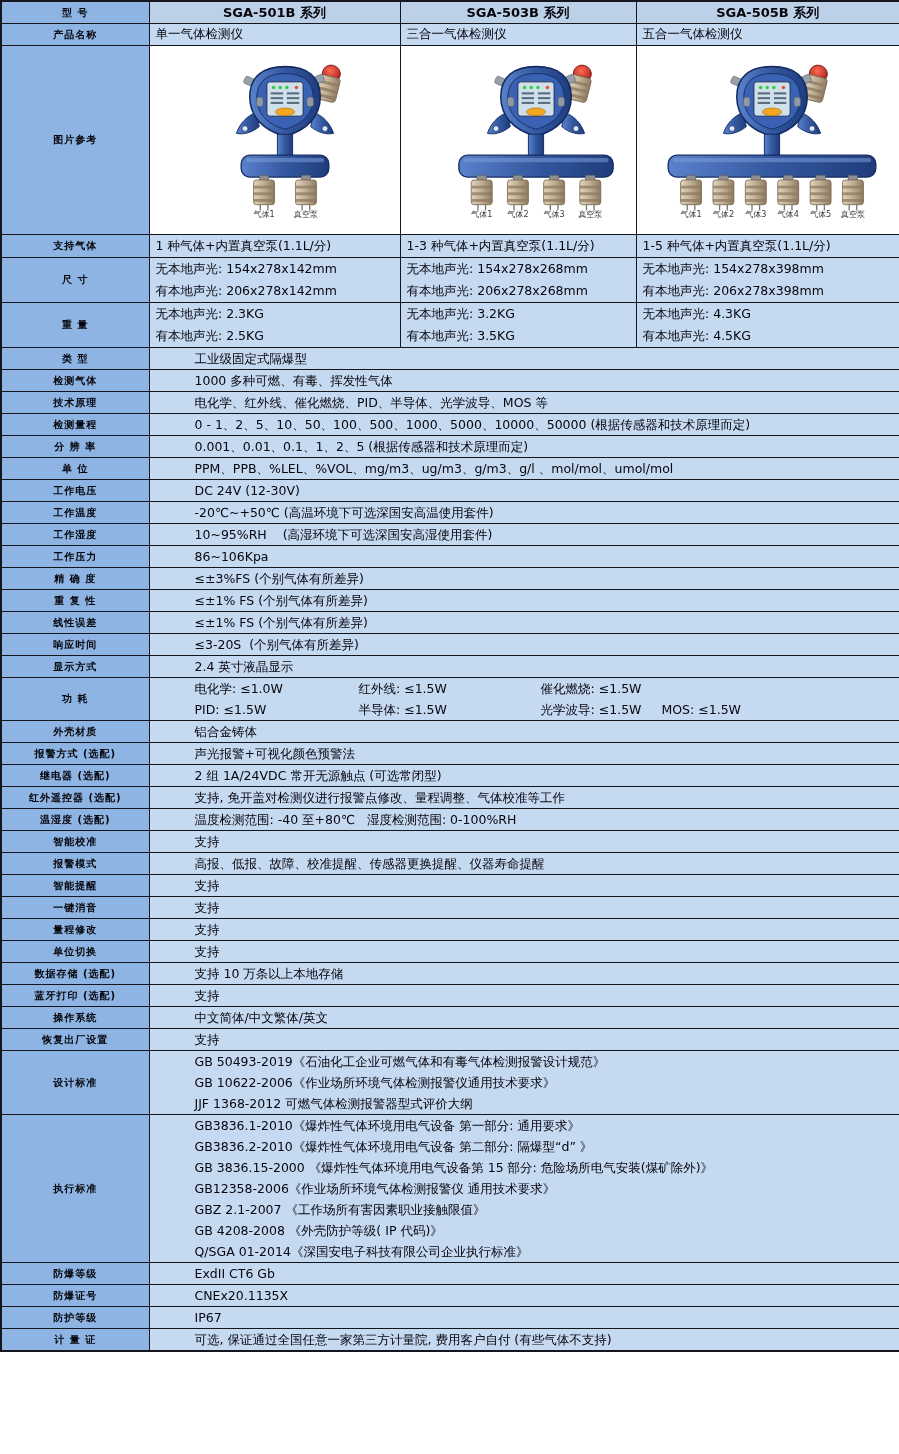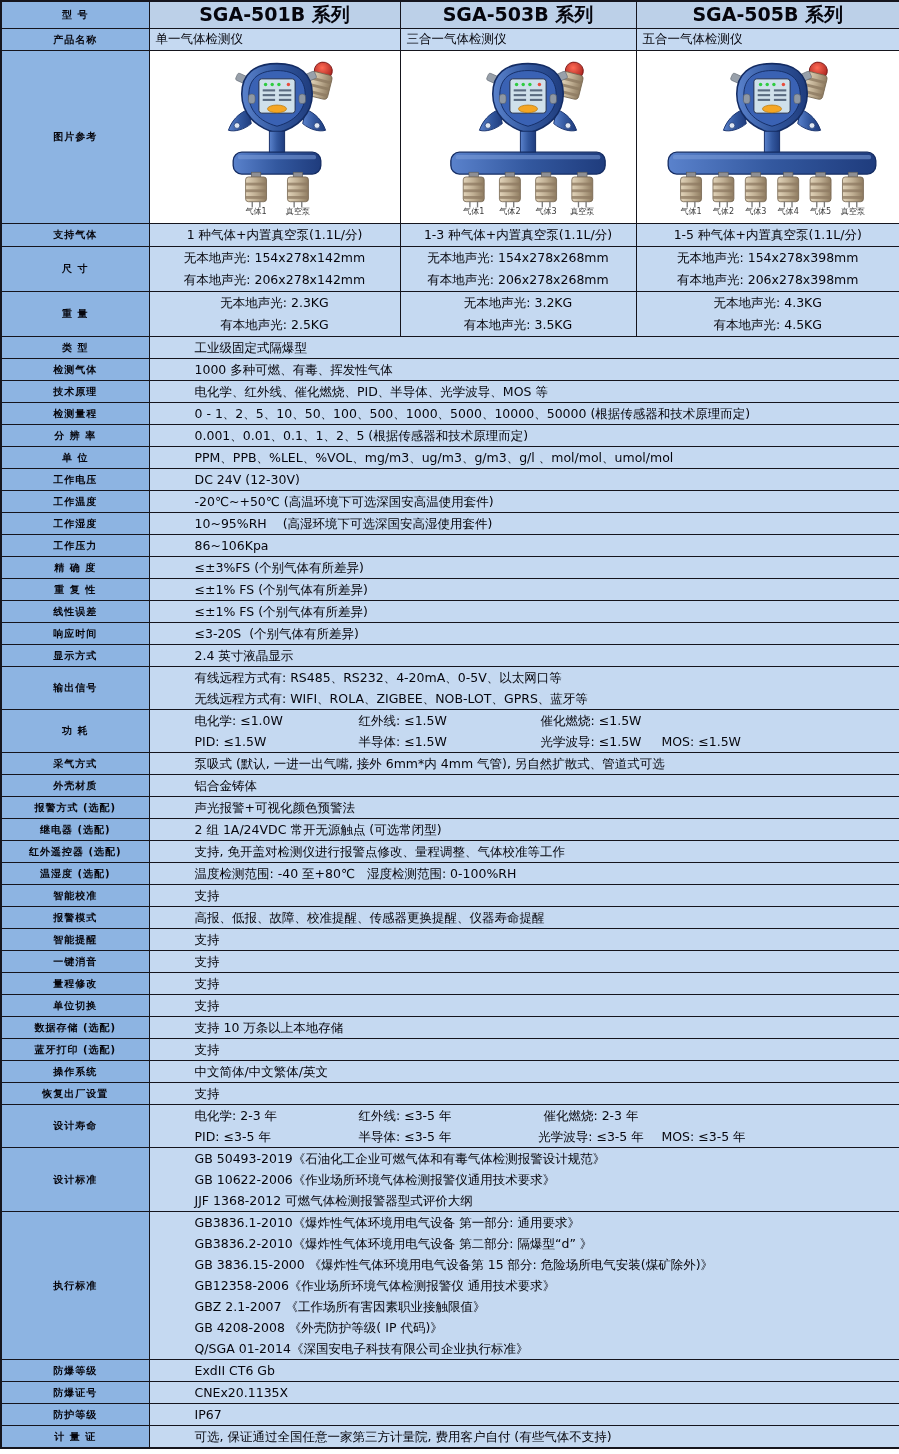--- a/index.html
+++ b/index.html
@@ -1,24 +1,24 @@
 <!DOCTYPE html>
 <html style="--label-bg: #8DB4E2; --model-bg: #BCD0E8; --cell-bg: #C5D9F1; --image-bg: #FFFFFF; --border: #15151D;"><head>
 <meta charset="utf-8">
 <style>
   html,body{margin:0;padding:0;background:#fff;}
   body{width:899px;font-family:"DejaVu Sans","Liberation Sans",sans-serif;-webkit-font-smoothing:none;}
   table.spec{border-collapse:collapse;width:899px;table-layout:fixed;border:2px solid var(--border,#15151d);}
   td{border:1px solid var(--border,#15151d);padding:0 6px;height:21px;font-size:12.5px;color:#06060d;overflow:hidden;vertical-align:middle;}
   td.lbl{background:var(--label-bg,#8DB4E2);font-weight:bold;text-align:center;font-size:10px;padding:0 2px;letter-spacing:1px;}
-  td.model{background:var(--model-bg,#BCD0E8);font-weight:bold;text-align:center;font-size:19px;}
+  td.model{background:var(--model-bg,#BCD0E8);font-weight:bold;text-align:center;font-size:13px;}
   td.pname{background:var(--cell-bg,#C5D9F1);text-align:left;}
-  td.cmp{background:var(--cell-bg,#C5D9F1);text-align:center;}
+  td.cmp{background:var(--cell-bg,#C5D9F1);text-align:left;}
   td.specv{background:var(--cell-bg,#C5D9F1);padding-left:45px;}
-  td.imgc{background:var(--image-bg,#FFFFFF);text-align:right;vertical-align:middle;height:164px;padding:4px;}
+  td.imgc{background:var(--image-bg,#FFFFFF);text-align:left;vertical-align:middle;height:164px;padding:12px;}
   .line{line-height:21px;white-space:pre-wrap;}
   td.cmp .line{line-height:22px;}
   .seg{display:inline-block;white-space:pre;}
   .seg0{width:121px;} .seg1{width:162px;margin-left:43px;} .seg2{width:141px;text-align:center;}
   svg text{font-family:"DejaVu Sans","Liberation Sans",sans-serif;}
 </style>
 </head>
 <body>
 
 <table class="spec">
@@ -443,40 +443,27 @@
           <div class="line">≤3-20S  (个别气体有所差异)</div>
         </td>
       </tr>
       <tr>
         <td class="lbl">显示方式</td>
         <td class="specv" colspan="3">
           <div class="line">2.4 英寸液晶显示</div>
         </td>
       </tr>
       <tr>
-        <td class="lbl">输出信号</td>
-        <td class="specv" colspan="3">
-          <div class="line">有线远程方式有: RS485、RS232、4-20mA、0-5V、以太网口等</div>
-          <div class="line">无线远程方式有: WIFI、ROLA、ZIGBEE、NOB-LOT、GPRS、蓝牙等</div>
-        </td>
-      </tr>
-      <tr>
         <td class="lbl">功    耗</td>
         <td class="specv" colspan="3">
           <div class="line"><span class="seg seg0">电化学: ≤1.0W</span><span class="seg seg1">红外线: ≤1.5W</span><span class="seg seg2">催化燃烧: ≤1.5W</span></div>
           <div class="line"><span class="seg seg0">PID: ≤1.5W</span><span class="seg seg1">半导体: ≤1.5W</span><span class="seg seg2">光学波导: ≤1.5W</span><span class="seg seg3">MOS: ≤1.5W</span></div>
         </td>
       </tr>
       <tr>
-        <td class="lbl">采气方式</td>
-        <td class="specv" colspan="3">
-          <div class="line">泵吸式 (默认, 一进一出气嘴, 接外 6mm*内 4mm 气管), 另自然扩散式、管道式可选</div>
-        </td>
-      </tr>
-      <tr>
         <td class="lbl">外壳材质</td>
         <td class="specv" colspan="3">
           <div class="line">铝合金铸体</div>
         </td>
       </tr>
       <tr>
         <td class="lbl">报警方式 (选配)</td>
         <td class="specv" colspan="3">
           <div class="line">声光报警+可视化颜色预警法</div>
         </td>
@@ -550,27 +537,20 @@
       <tr>
         <td class="lbl">操作系统</td>
         <td class="specv" colspan="3">
           <div class="line">中文简体/中文繁体/英文</div>
         </td>
       </tr>
       <tr>
         <td class="lbl">恢复出厂设置</td>
         <td class="specv" colspan="3">
           <div class="line">支持</div>
-        </td>
-      </tr>
-      <tr>
-        <td class="lbl">设计寿命</td>
-        <td class="specv" colspan="3">
-          <div class="line"><span class="seg seg0">电化学: 2-3 年</span><span class="seg seg1">红外线: ≤3-5 年</span><span class="seg seg2">催化燃烧: 2-3 年</span></div>
-          <div class="line"><span class="seg seg0">PID: ≤3-5 年</span><span class="seg seg1">半导体: ≤3-5 年</span><span class="seg seg2">光学波导: ≤3-5 年</span><span class="seg seg3">MOS: ≤3-5 年</span></div>
         </td>
       </tr>
       <tr>
         <td class="lbl">设计标准</td>
         <td class="specv" colspan="3">
           <div class="line">GB 50493-2019《石油化工企业可燃气体和有毒气体检测报警设计规范》</div>
           <div class="line">GB 10622-2006《作业场所环境气体检测报警仪通用技术要求》</div>
           <div class="line">JJF 1368-2012 可燃气体检测报警器型式评价大纲</div>
         </td>
       </tr>

